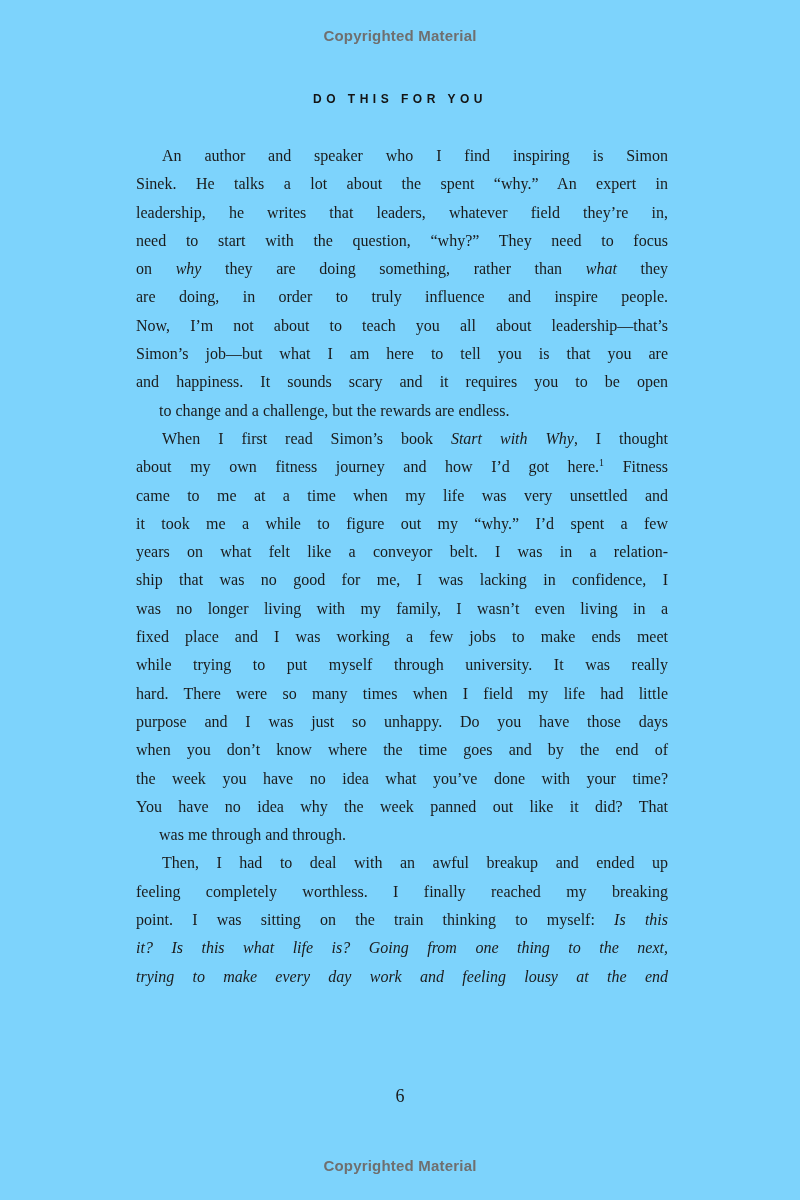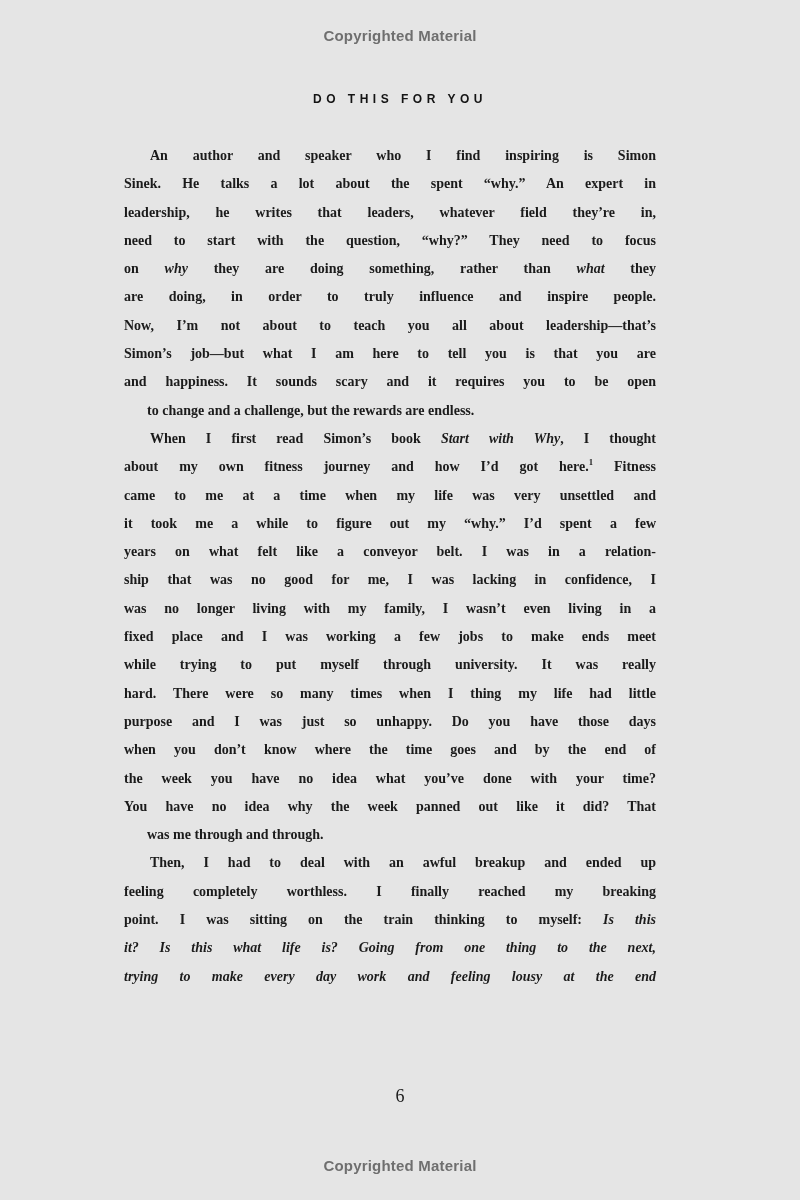--- a/index.html
+++ b/index.html
@@ -7,21 +7,21 @@
     padding: 0;
     background: #ffffff;
     width: 800px;
     height: 1200px;
     overflow: hidden;
   }
   .page {
     position: relative;
     width: 800px;
     height: 1200px;
-    background: #e5e5e5;
+    background: #7dd3fc;
   }
   .copyright {
     position: absolute;
     left: 0;
     width: 100%;
     text-align: center;
     font-family: "Liberation Sans", sans-serif;
     font-weight: 700;
     font-size: 15px;
     color: #6f6f6f;
@@ -36,28 +36,27 @@
     width: 100%;
     text-align: center;
     font-family: "Liberation Sans", sans-serif;
     font-weight: 700;
     font-size: 12px;
     letter-spacing: 4.5px;
     color: #141414;
   }
   .body-text {
     position: absolute;
-    left: 124px;
+    left: 136px;
     top: 142px;
     width: 532px;
     font-family: "Liberation Serif", serif;
-    font-size: 14px;
+    font-size: 16px;
     line-height: 28.3px;
     color: #1b1b1b;
-    font-weight: bold;
   }
   .paragraph { margin: 0; }
   .line {
     text-align: justify;
     text-align-last: justify;
     white-space: normal;
   }
   .line.indent { text-indent: 26px; }
   .line.no-justify { text-align-last: left; margin-left: 23px; }
   .italic { font-style: italic; }
@@ -102,21 +101,21 @@
       <div class="paragraph">
         <div class="line indent"><span>When I first read Simon’s book </span><span class="italic">Start with Why</span><span>, I thought</span></div>
         <div class="line"><span>about my own fitness journey and how I’d got here.</span><span class="sup">1</span><span> Fitness</span></div>
         <div class="line"><span>came to me at a time when my life was very unsettled and</span></div>
         <div class="line"><span>it took me a while to figure out my “why.” I’d spent a few</span></div>
         <div class="line"><span>years on what felt like a conveyor belt. I was in a relation-</span></div>
         <div class="line"><span>ship that was no good for me, I was lacking in confidence, I</span></div>
         <div class="line"><span>was no longer living with my family, I wasn’t even living in a</span></div>
         <div class="line"><span>fixed place and I was working a few jobs to make ends meet</span></div>
         <div class="line"><span>while trying to put myself through university. It was really</span></div>
-        <div class="line"><span>hard. There were so many times when I thing my life had little</span></div>
+        <div class="line"><span>hard. There were so many times when I field my life had little</span></div>
         <div class="line"><span>purpose and I was just so unhappy. Do you have those days</span></div>
         <div class="line"><span>when you don’t know where the time goes and by the end of</span></div>
         <div class="line"><span>the week you have no idea what you’ve done with your time?</span></div>
         <div class="line"><span>You have no idea why the week panned out like it did? That</span></div>
         <div class="line no-justify"><span>was me through and through.</span></div>
       </div>
       <div class="paragraph">
         <div class="line indent"><span>Then, I had to deal with an awful breakup and ended up</span></div>
         <div class="line"><span>feeling completely worthless. I finally reached my breaking</span></div>
         <div class="line"><span>point. I was sitting on the train thinking to myself: </span><span class="italic">Is this</span></div>

